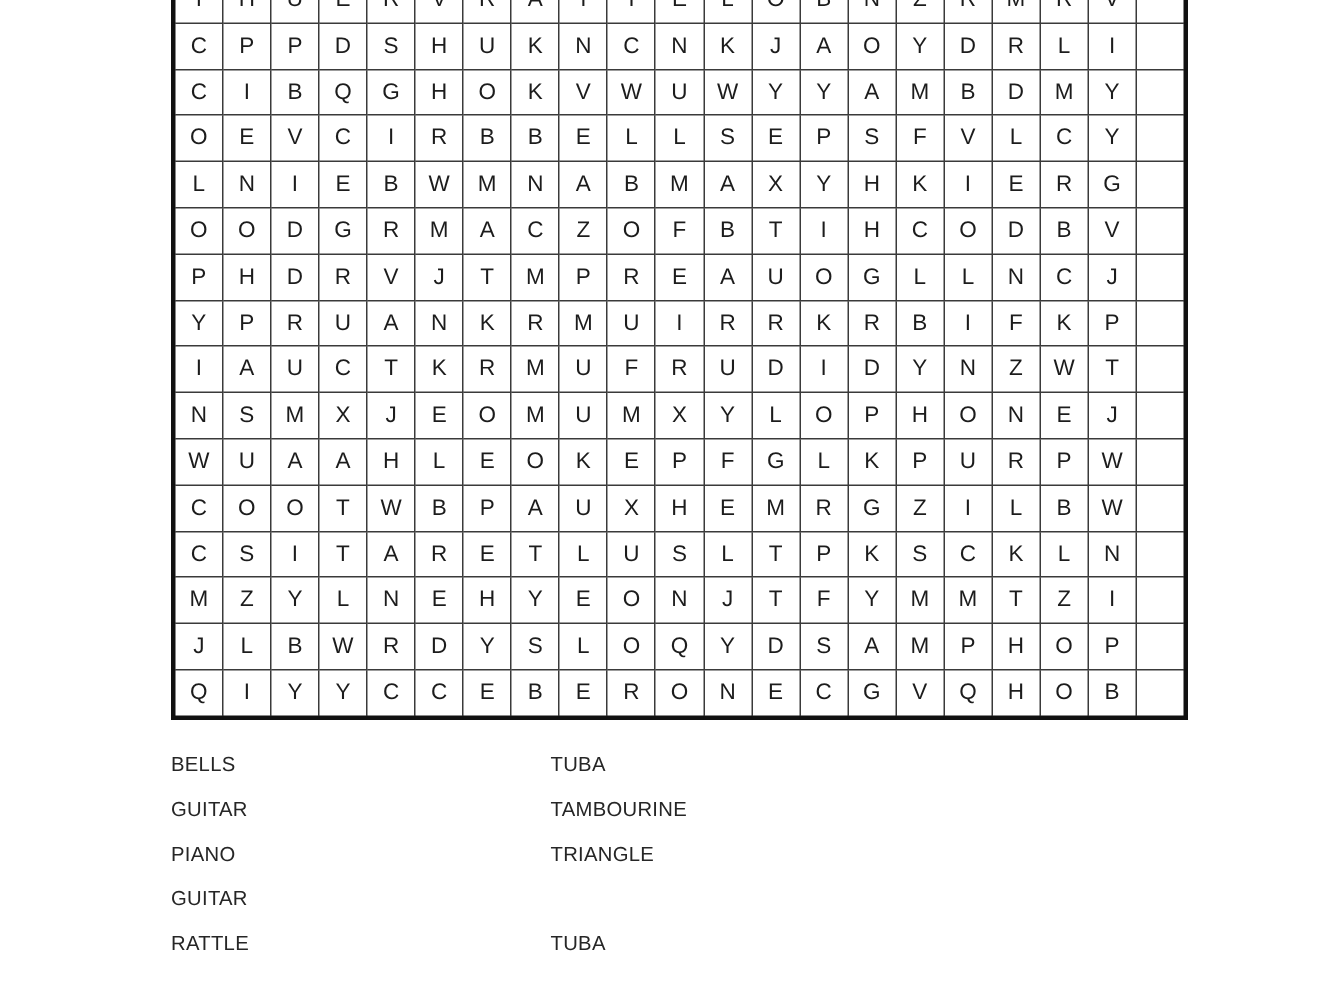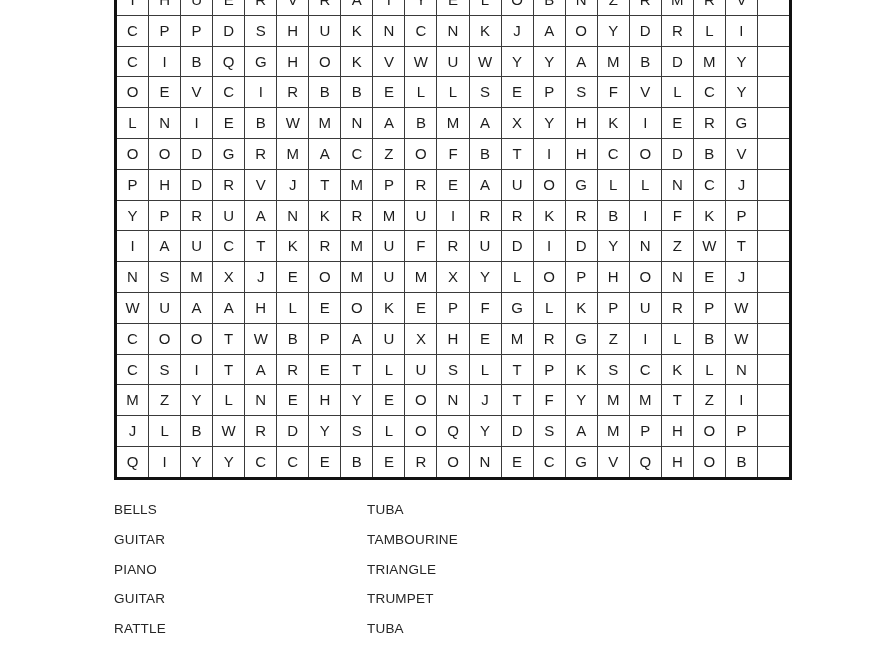--- a/index.html
+++ b/index.html
@@ -454,19 +454,18 @@
     <div class="word-row">
       <span class="word-cell col-1">GUITAR</span>
       <span class="word-cell col-2">TAMBOURINE</span>
     </div>
     <div class="word-row">
       <span class="word-cell col-1">PIANO</span>
       <span class="word-cell col-2">TRIANGLE</span>
     </div>
     <div class="word-row">
       <span class="word-cell col-1">GUITAR</span>
-      <span class="word-cell col-2">TRUMPET</span>
     </div>
     <div class="word-row">
       <span class="word-cell col-1">RATTLE</span>
       <span class="word-cell col-2">TUBA</span>
     </div>
   </div>
 
 </body></html>

